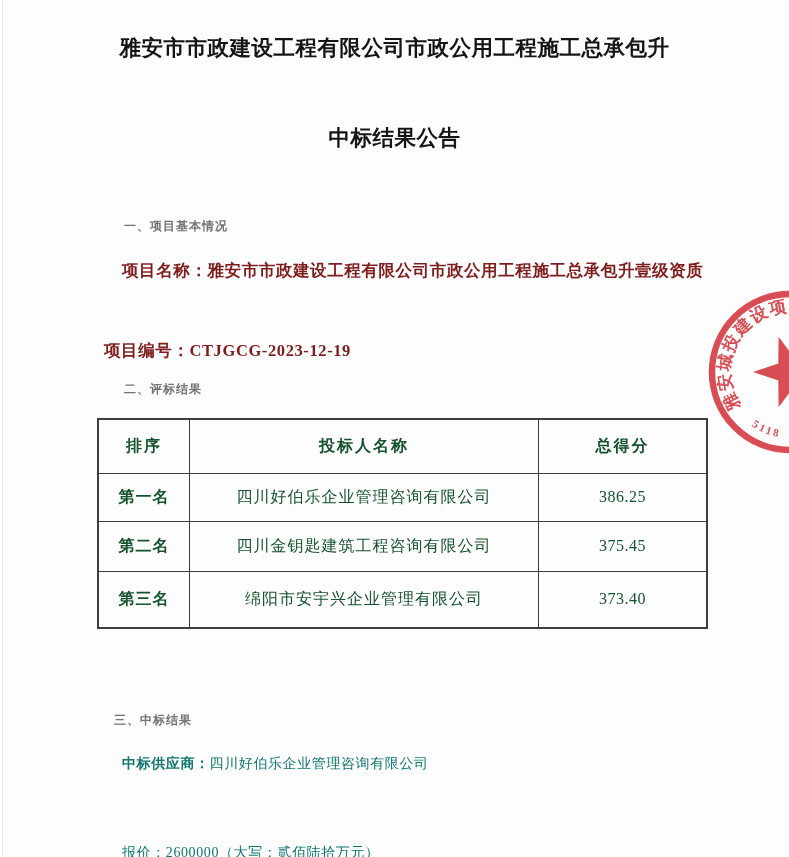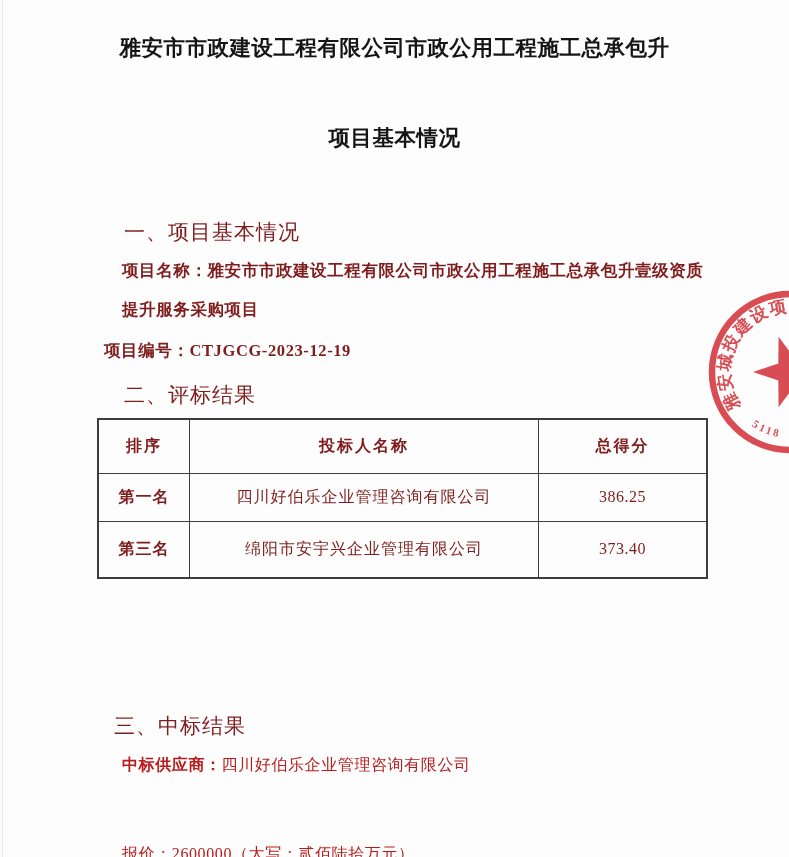--- a/index.html
+++ b/index.html
@@ -19,34 +19,34 @@
     position:absolute;left:2px;top:0;width:1px;height:857px;
     background:#e9e9e9;
   }
   .abs{position:absolute;white-space:nowrap;}
   .title-line{
     left:0;width:789px;text-align:center;
     font-size:21.5px;font-weight:bold;line-height:28px;
     letter-spacing:0.5px;color:#151515;
   }
   .heading{
-    font-size:21px;font-weight:normal;color:#7f1d1d;letter-spacing:1px;
+    font-size:12px;font-weight:bold;color:#737373;letter-spacing:1px;
   }
   .body-line{
     font-size:16.5px;font-weight:bold;color:#7f1d1d;letter-spacing:0.6px;
   }
   .body-line-mixed{
-    font-size:16px;color:#b91c1c;letter-spacing:0.6px;
+    font-size:14px;color:#0f766e;letter-spacing:0.6px;
   }
   .lbl-bold{font-weight:bold;}
   .lbl-normal{font-weight:normal;}
   table.score-table{
     position:absolute;left:97px;top:418px;
     width:605px;border-collapse:collapse;table-layout:fixed;
-    font-size:16px;color:#7f1d1d;
+    font-size:16px;color:#14532d;
   }
   table.score-table td{
     border:1.5px solid #3d3d3d;
     text-align:center;vertical-align:middle;
     padding:0;
   }
   table.score-table{border:2px solid #3d3d3d;}
   td.col-rank{width:90px;font-weight:bold;letter-spacing:1px;}
   td.col-bidder{width:348px;letter-spacing:1px;}
   td.col-score{width:167px;letter-spacing:0.5px;}
@@ -59,40 +59,44 @@
   }
 </style>
 </head>
 <body>
 
 <div class="page">
 
   <div class="scan-edge"></div>
 
   <div class="abs title-line" style="top:34px;">雅安市市政建设工程有限公司市政公用工程施工总承包升</div>
-  <div class="abs title-line" style="top:124px;">项目基本情况</div>
+  <div class="abs title-line" style="top:124px;">中标结果公告</div>
 
   <div class="abs heading" style="left:124px;top:218px;">一、项目基本情况</div>
   <div class="abs body-line" style="left:122px;top:260px;">项目名称：雅安市市政建设工程有限公司市政公用工程施工总承包升壹级资质</div>
-  <div class="abs body-line" style="left:122px;top:299px;">提升服务采购项目</div>
   <div class="abs body-line" style="left:104px;top:340px;">项目编号：CTJGCG-2023-12-19</div>
 
   <div class="abs heading" style="left:124px;top:381px;">二、评标结果</div>
 
   <table class="score-table">
     <tbody>
         <tr class="hdr" style="height:54px;">
       <td class="col-rank">排序</td>
       <td class="col-bidder">投标人名称</td>
       <td class="col-score">总得分</td>
     </tr>
     <tr style="height:48px;">
       <td class="col-rank">第一名</td>
       <td class="col-bidder">四川好伯乐企业管理咨询有限公司</td>
       <td class="col-score">386.25</td>
+    </tr>
+    <tr style="height:50px;">
+      <td class="col-rank">第二名</td>
+      <td class="col-bidder">四川金钥匙建筑工程咨询有限公司</td>
+      <td class="col-score">375.45</td>
     </tr>
     <tr style="height:57px;">
       <td class="col-rank">第三名</td>
       <td class="col-bidder">绵阳市安宇兴企业管理有限公司</td>
       <td class="col-score">373.40</td>
     </tr>
   </tbody>
     </table>
 
   <div class="abs heading" style="left:114px;top:712px;">三、中标结果</div>

